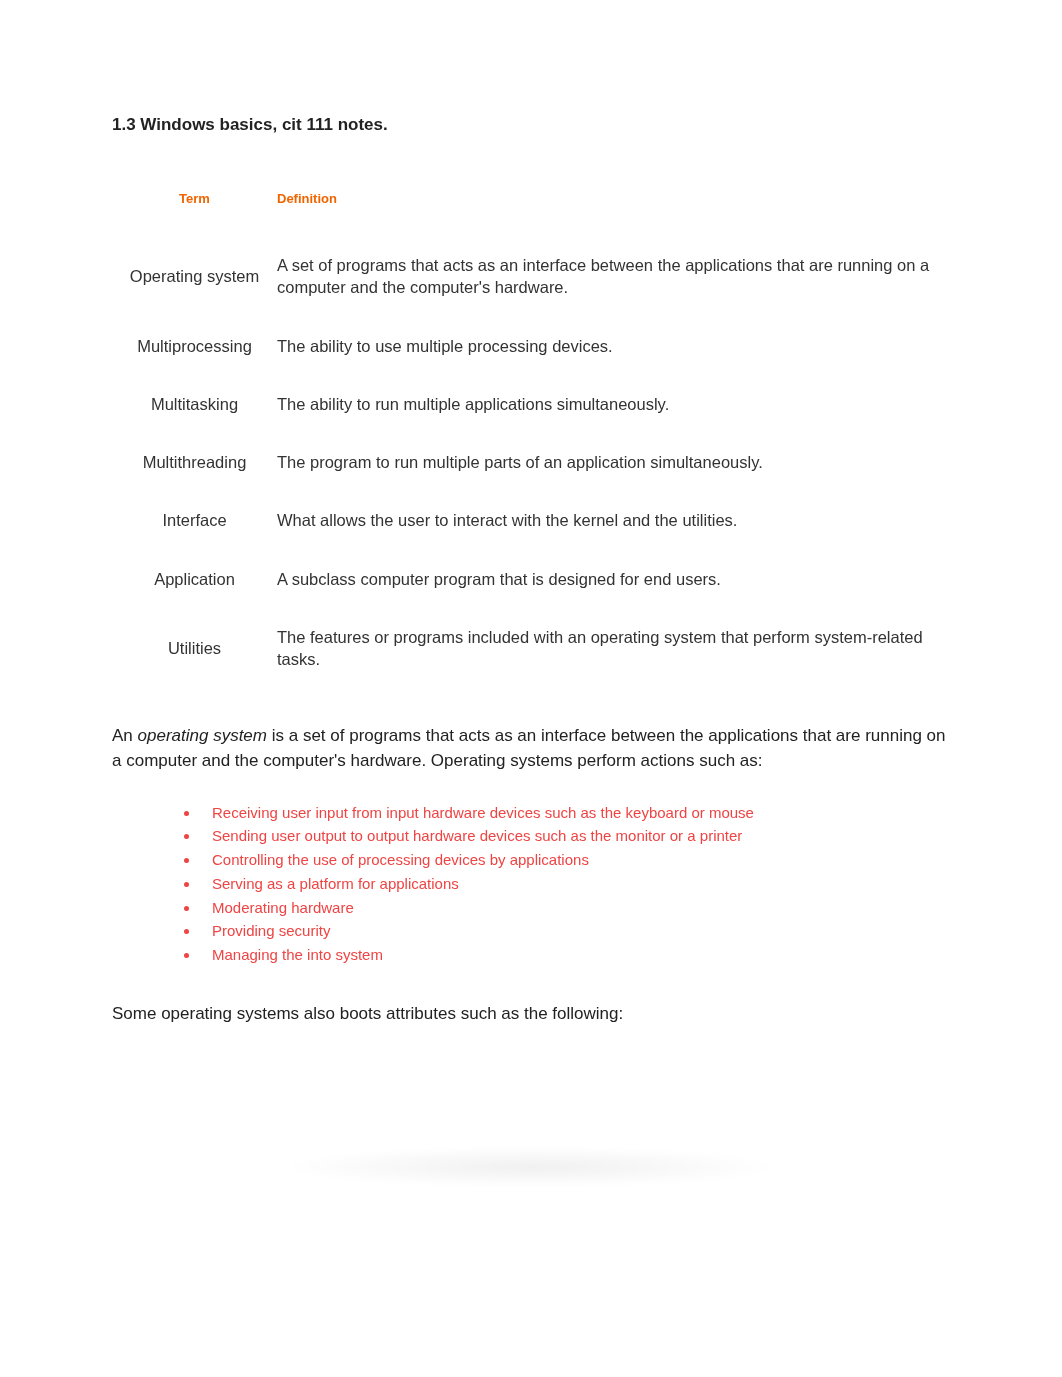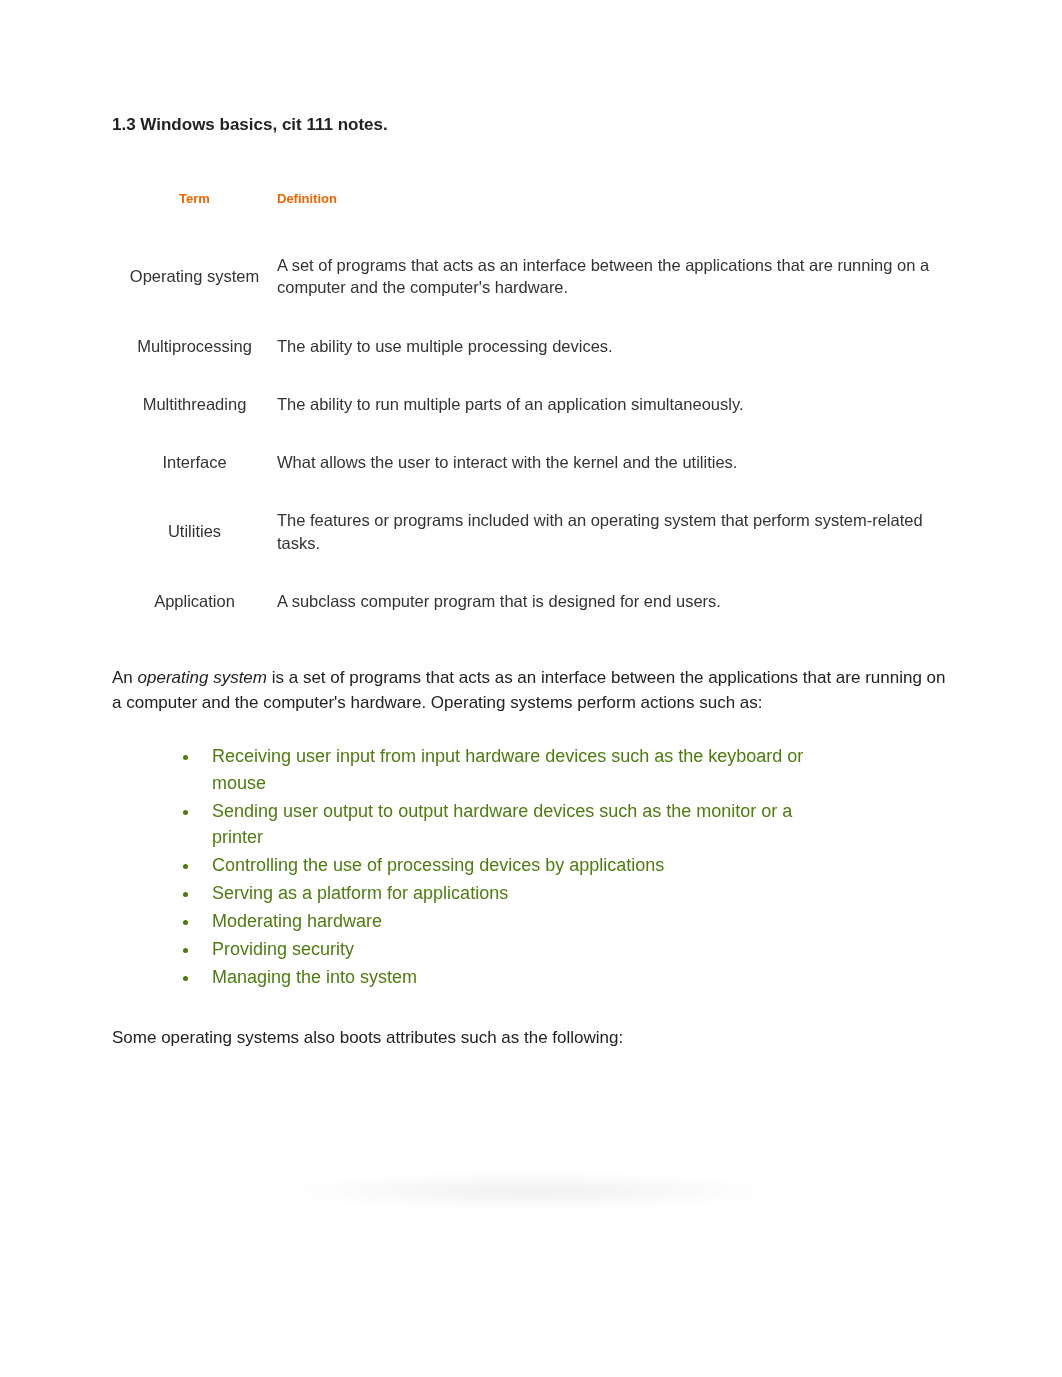--- a/index.html
+++ b/index.html
@@ -62,23 +62,23 @@
   .body-text em {
     font-style: italic;
   }
   ul.actions {
     margin: 28px 0 28px 88px;
     padding: 0;
     list-style: disc;
     max-width: 640px;
   }
   ul.actions li {
-    font-size: 18px;
+    font-size: 15px;
     line-height: 1.45;
-    color: #4d7c0f;
+    color: #ef4444;
     margin: 0 0 2px 0;
     padding-left: 12px;
   }
   .bottom-blur {
     position: relative;
     margin-top: 120px;
     height: 40px;
     width: 500px;
     margin-left: auto;
     margin-right: auto;
@@ -103,34 +103,38 @@
     <tbody>
       <tr>
         <td class="term-cell">Operating system</td>
         <td class="def-cell">A set of programs that acts as an interface between the applications that are running on a computer and the computer's hardware.</td>
       </tr>
       <tr>
         <td class="term-cell">Multiprocessing</td>
         <td class="def-cell">The ability to use multiple processing devices.</td>
       </tr>
       <tr>
+        <td class="term-cell">Multitasking</td>
+        <td class="def-cell">The ability to run multiple applications simultaneously.</td>
+      </tr>
+      <tr>
         <td class="term-cell">Multithreading</td>
-        <td class="def-cell">The ability to run multiple parts of an application simultaneously.</td>
+        <td class="def-cell">The program to run multiple parts of an application simultaneously.</td>
       </tr>
       <tr>
         <td class="term-cell">Interface</td>
         <td class="def-cell">What allows the user to interact with the kernel and the utilities.</td>
       </tr>
       <tr>
+        <td class="term-cell">Application</td>
+        <td class="def-cell">A subclass computer program that is designed for end users.</td>
+      </tr>
+      <tr>
         <td class="term-cell">Utilities</td>
         <td class="def-cell">The features or programs included with an operating system that perform system-related tasks.</td>
-      </tr>
-      <tr>
-        <td class="term-cell">Application</td>
-        <td class="def-cell">A subclass computer program that is designed for end users.</td>
       </tr>
     </tbody>
   </table>
 
   <div class="body-text">
     <span>An </span><em>operating system</em><span> is a set of programs that acts as an interface between the applications that are running on a computer and the computer's hardware. Operating systems perform actions such as:</span>
   </div>
 
   <ul class="actions">
     <li>Receiving user input from input hardware devices such as the keyboard or mouse</li>

